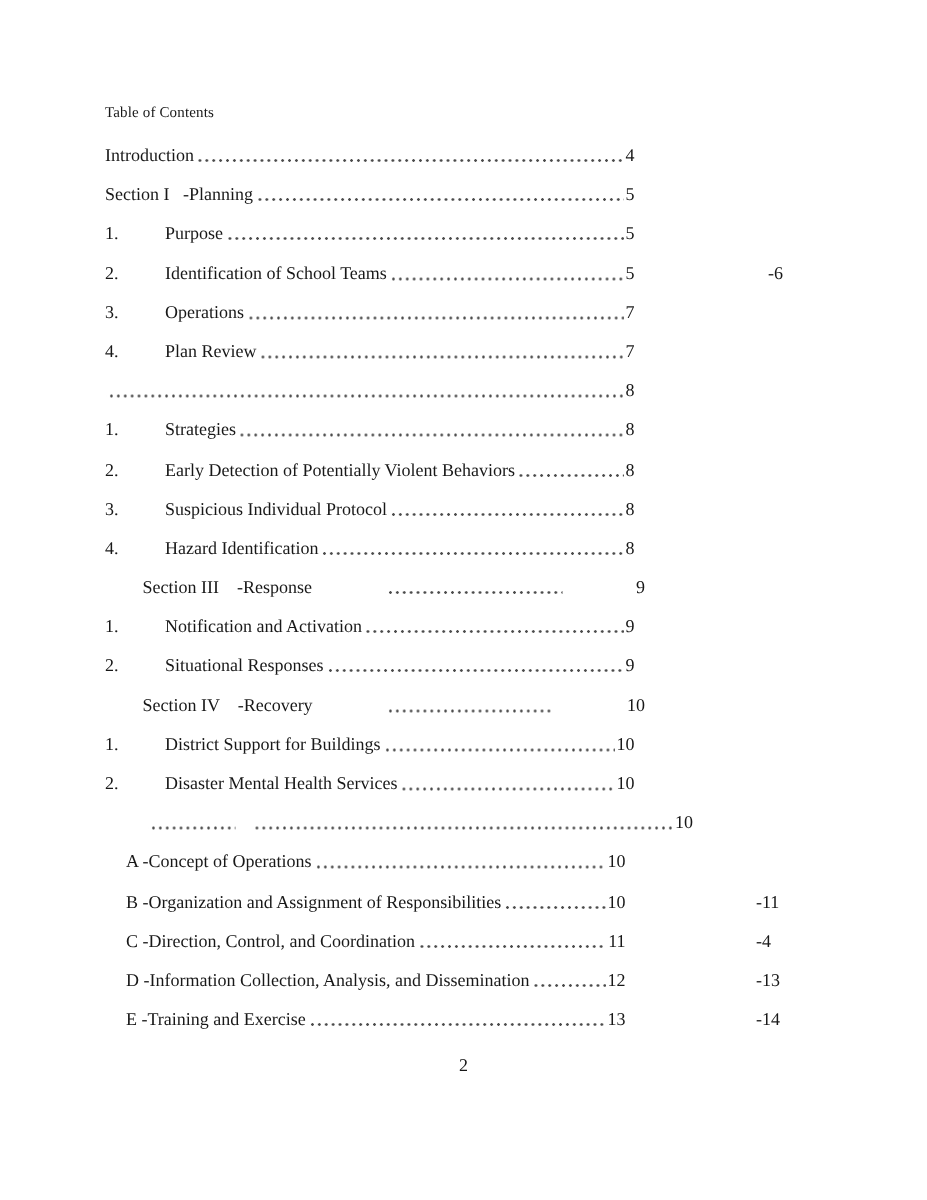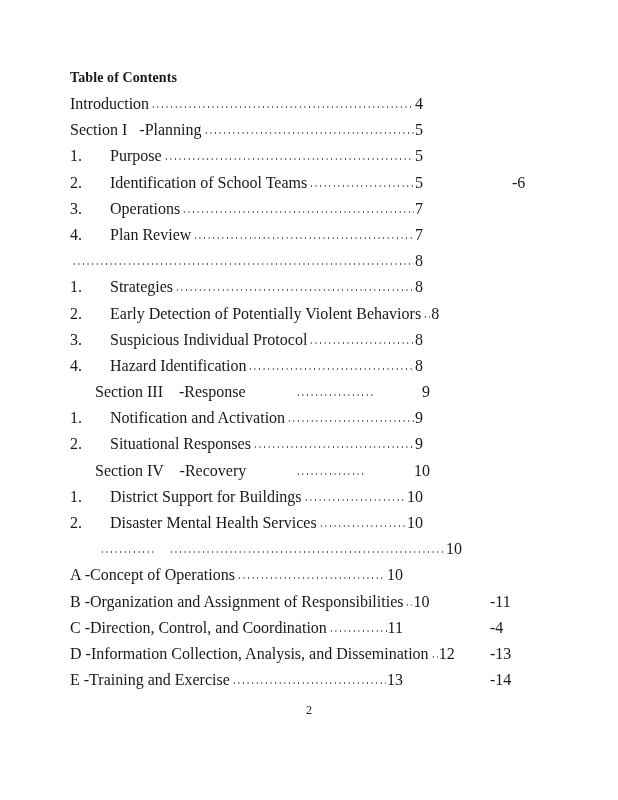--- a/index.html
+++ b/index.html
@@ -13,43 +13,43 @@
     position: relative;
     width: 618px;
     height: 800px;
     background: #ffffff;
     overflow: hidden;
   }
   .doc-title {
     position: absolute;
     left: 70px;
     top: 70px;
-    font-size: 14px;
-    font-weight: bold;
+    font-size: 10px;
+    font-weight: normal;
     letter-spacing: 0.1px;
   }
   .toc {
     position: absolute;
     left: 70px;
     top: 96px;
     right: 0;
   }
   .row {
     position: relative;
     height: 26.2px;
     display: flex;
     align-items: flex-start;
-    font-size: 16px;
+    font-size: 12px;
     line-height: 15px;
     box-sizing: border-box;
   }
   .row-plain, .row-num { width: 353px; }
   .row-indent   { width: 360px; padding-left: 25px; gap: 48px; }
   .row-building { width: 392px; padding-left: 28px; }
-  .row-letter   { width: 333px; }
+  .row-letter   { width: 333px; margin-left: 14px; }
 
   .prefix { flex: 0 0 40px; }
   .title  { white-space: pre; }
 
   .leader {
     flex: 1 1 auto;
     min-width: 8px;
     height: 15px;
     background-image: radial-gradient(circle, #4c4c4c 0.8px, rgba(0,0,0,0) 1px);
     background-size: 4.6px 2px;

